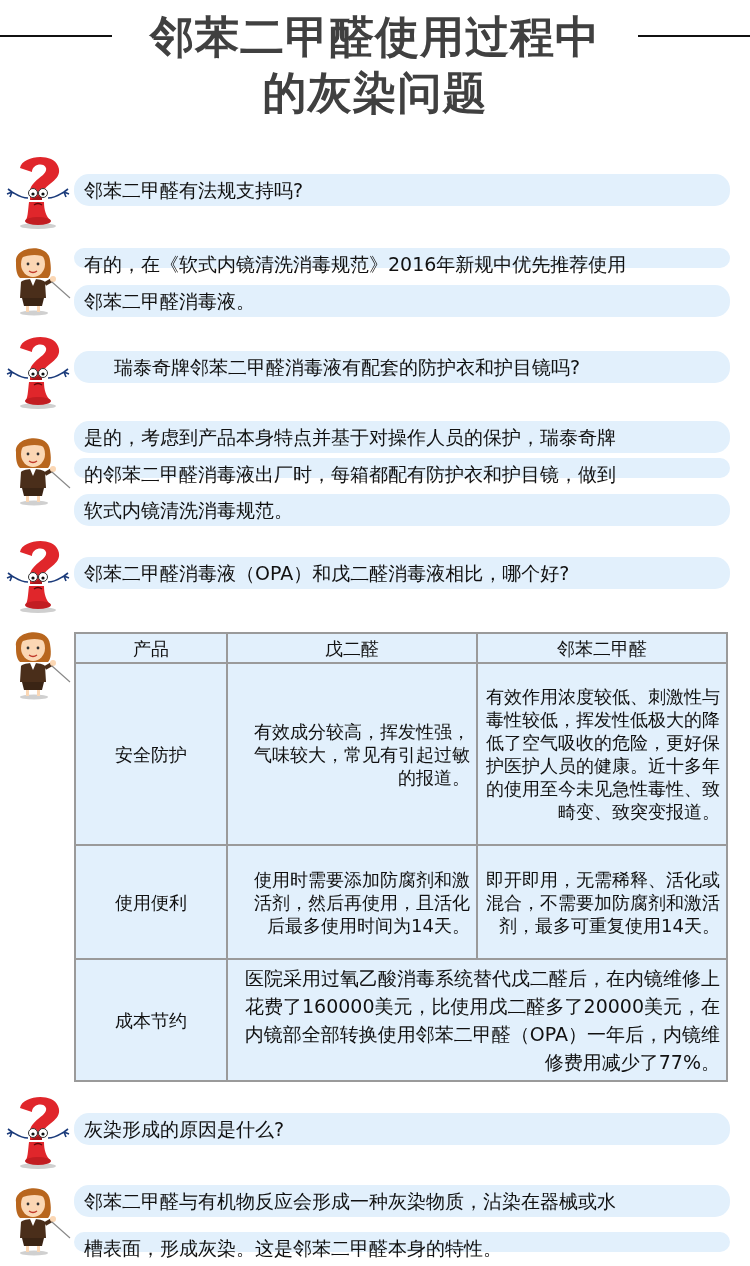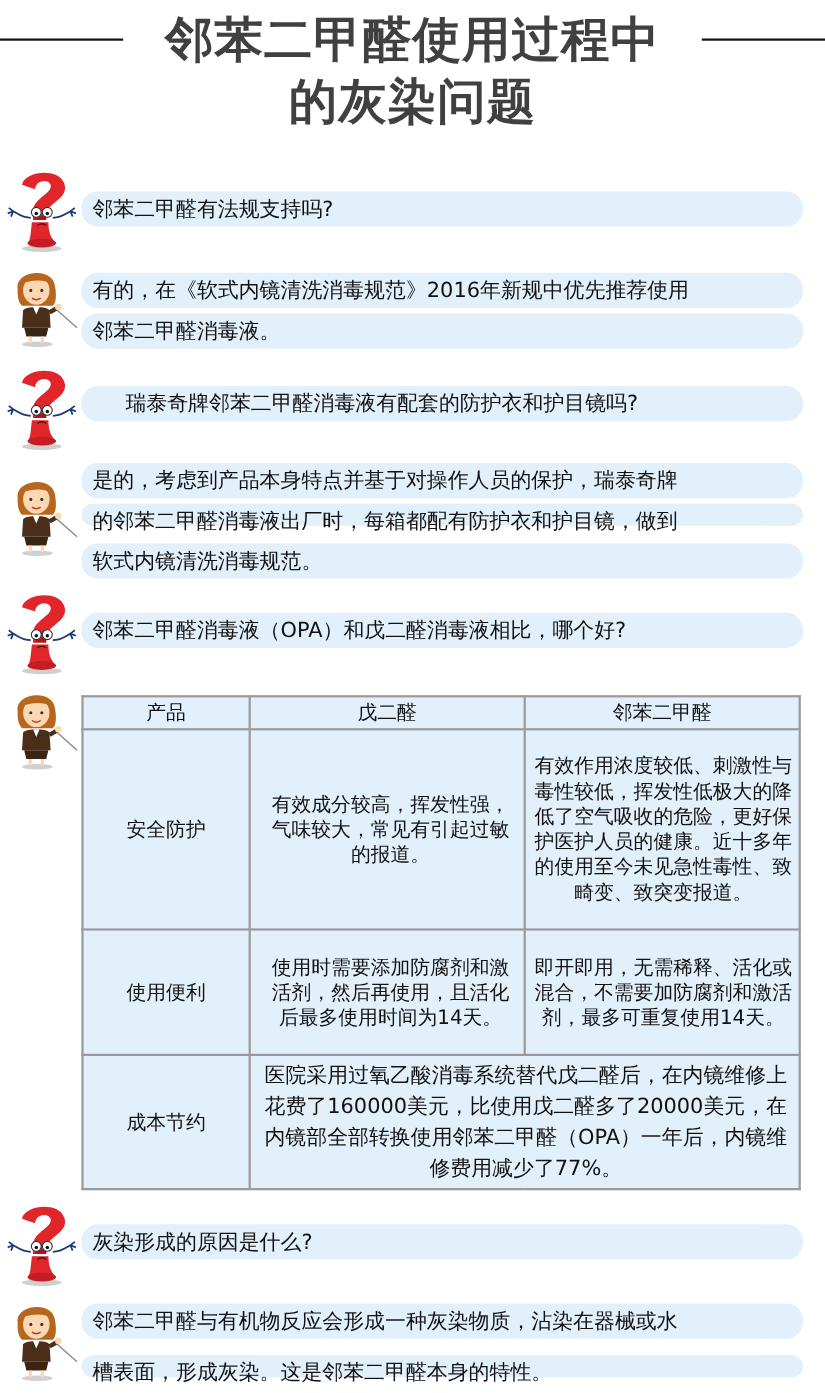--- a/index.html
+++ b/index.html
@@ -18,21 +18,21 @@
   .avatar { position: absolute; width: 70px; height: 76px; }
   .bubble { position: absolute; left: 74px; width: 656px; background: #e2f0fc;
             font-size: 19px; line-height: 32px; padding: 0 0 0 10px; box-sizing: border-box;
             color: #111; white-space: nowrap; border-radius: 15px; }
 
   table.cmp { position: absolute; left: 74px; top: 632px; width: 654px; border-collapse: collapse;
               background: #e2f0fc; font-size: 18px; line-height: 23px; }
   table.cmp td, table.cmp th { border: 2px solid #9a9a9a; vertical-align: middle; }
   table.cmp th { font-weight: normal; text-align: center; height: 28px; padding: 0; margin-top: 20px; }
   table.cmp td.label { text-align: center; width: 148px; }
-  table.cmp td.txt { padding: 2px 6px 2px 8px; text-align: center; }
+  table.cmp td.txt { padding: 2px 6px 2px 8px; text-align: right; }
 </style>
 </head>
 <body>
 
 <div class="title-wrap">
   <div class="title-line left"></div>
   <div class="title-line right"></div>
   <div class="title-text l1">邻苯二甲醛使用过程中</div>
   <div class="title-text l2">的灰染问题</div>
 </div>
@@ -76,21 +76,21 @@
 <svg class="avatar" style="left:2px; top:154px;">
     <use href="#qmark"></use>
   </svg>
 <div class="bubble" style="top:174px; height:32px;">
   <span>邻苯二甲醛有法规支持吗?</span>
 </div>
 
 <svg class="avatar" style="left:4px; top:240px;">
     <use href="#teacher"></use>
   </svg>
-<div class="bubble" style="top:248px; height:32px;">
+<div class="bubble" style="top:248px; height:20px;">
   <span>有的，在《软式内镜清洗消毒规范》2016年新规中优先推荐使用</span>
 </div>
 <div class="bubble" style="top:285px; height:32px;">
   <span>邻苯二甲醛消毒液。</span>
 </div>
 
 <svg class="avatar" style="left:2px; top:334px;">
     <use href="#qmark"></use>
   </svg>
 <div class="bubble" style="top:351px; height:32px;padding-left:40px;">

